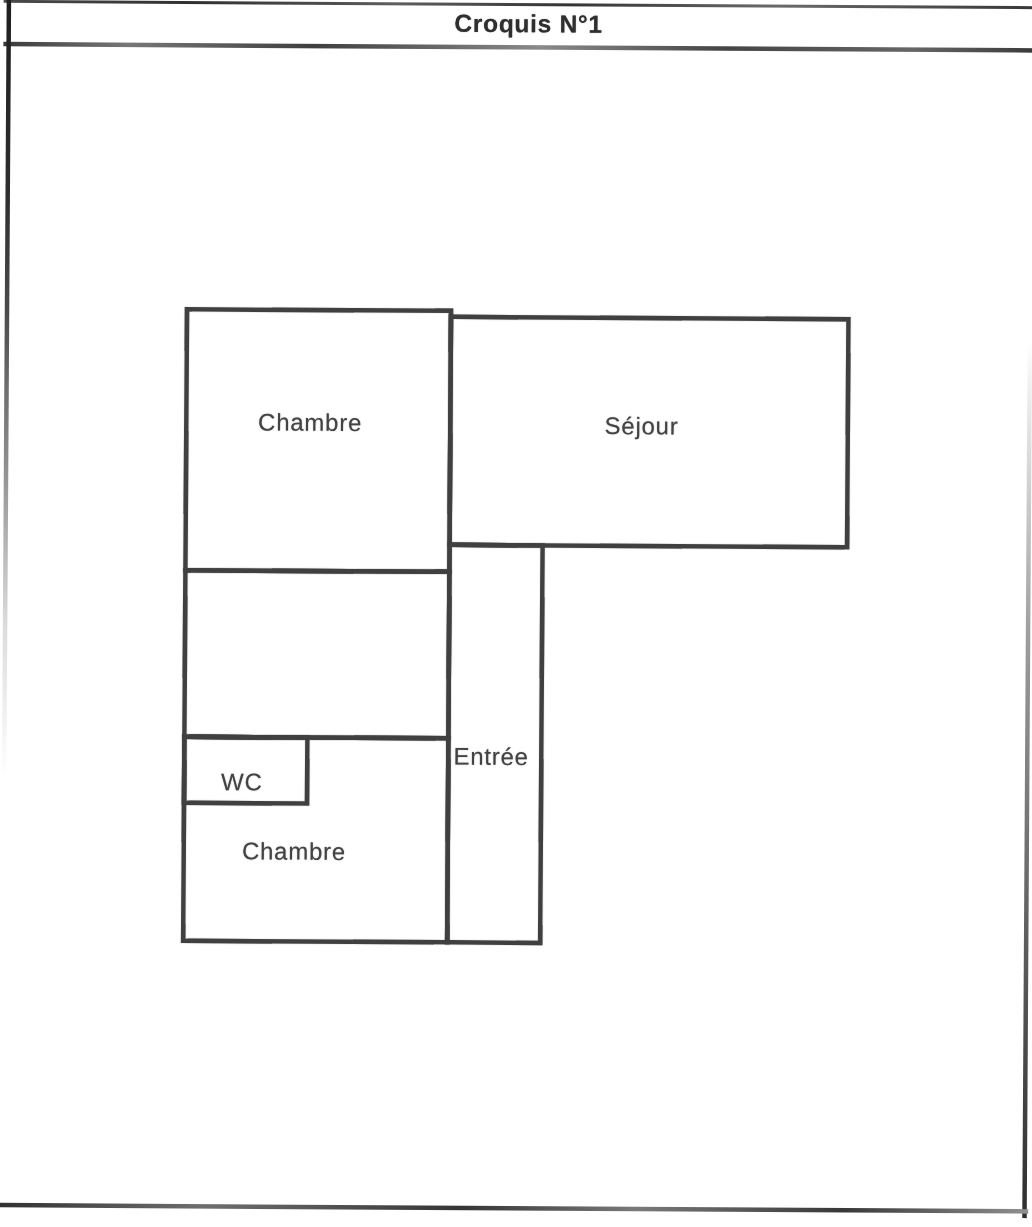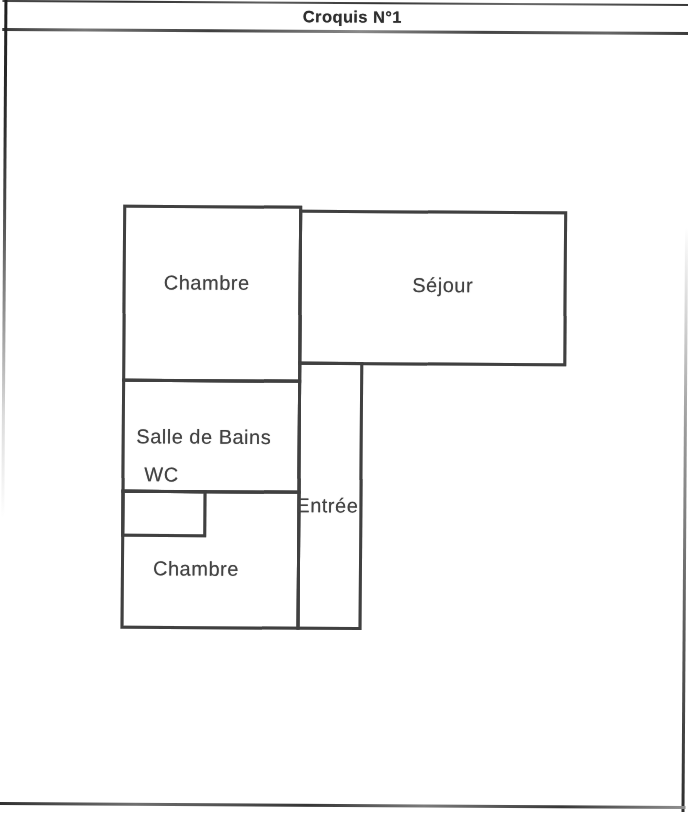--- a/index.html
+++ b/index.html
@@ -66,31 +66,31 @@
   }
   .room-chambre { left: 122px; top: 206px; width: 179px; height: 177px; }
   .room-sejour  { left: 298px; top: 210px; width: 268px; height: 155px; }
   .room-entree  { left: 298px; top: 362px; width: 65px;  height: 268px; }
   .room-sdb     { left: 122px; top: 380px; width: 179px; height: 114px; }
   .room-wc      { left: 122px; top: 491px; width: 85px;  height: 47px; }
   .room-cuisine { left: 122px; top: 491px; width: 179px; height: 139px; }
   .room-label {
     position: absolute;
     transform: translate(-50%, -50%);
-    font-size: 20px;
+    font-size: 16px;
     letter-spacing: 0.5px;
     color: #434343;
     white-space: nowrap;
     text-shadow: 0 0 0.8px rgba(70,70,70,0.6);
   }
   .lbl-chambre { left: 206px; top: 284px; }
-  .lbl-sejour  { left: 427px; top: 285px; margin-left: 15px; }
+  .lbl-sejour  { left: 427px; top: 285px; }
   .lbl-sdb     { left: 204px; top: 438px; }
   .lbl-entree  { left: 328px; top: 506px; }
-  .lbl-wc      { left: 162px; top: 476px; }
+  .lbl-wc      { left: 162px; top: 524px; }
   .lbl-cuisine { left: 197px; top: 570px; }
 </style>
 </head>
 <body>
 
 <div class="scan">
   <div class="rot">
 
     <div class="line top-line"></div>
 
@@ -107,21 +107,20 @@
       <div class="room room-sejour"></div>
       <div class="room room-entree"></div>
       <div class="room room-sdb"></div>
       <div class="room room-cuisine"></div>
       <div class="room room-wc"></div>
 
       <span class="room-label lbl-chambre">Chambre</span>
 
       <span class="room-label lbl-sejour">Séjour</span>
 
-      <span class="room-label lbl-sdb">Salle de Bains</span>
 
       <span class="room-label lbl-entree">Entrée</span>
 
       <span class="room-label lbl-wc">WC</span>
 
       <span class="room-label lbl-cuisine">Chambre</span>
 
     </div>
   </div>
 </div>

